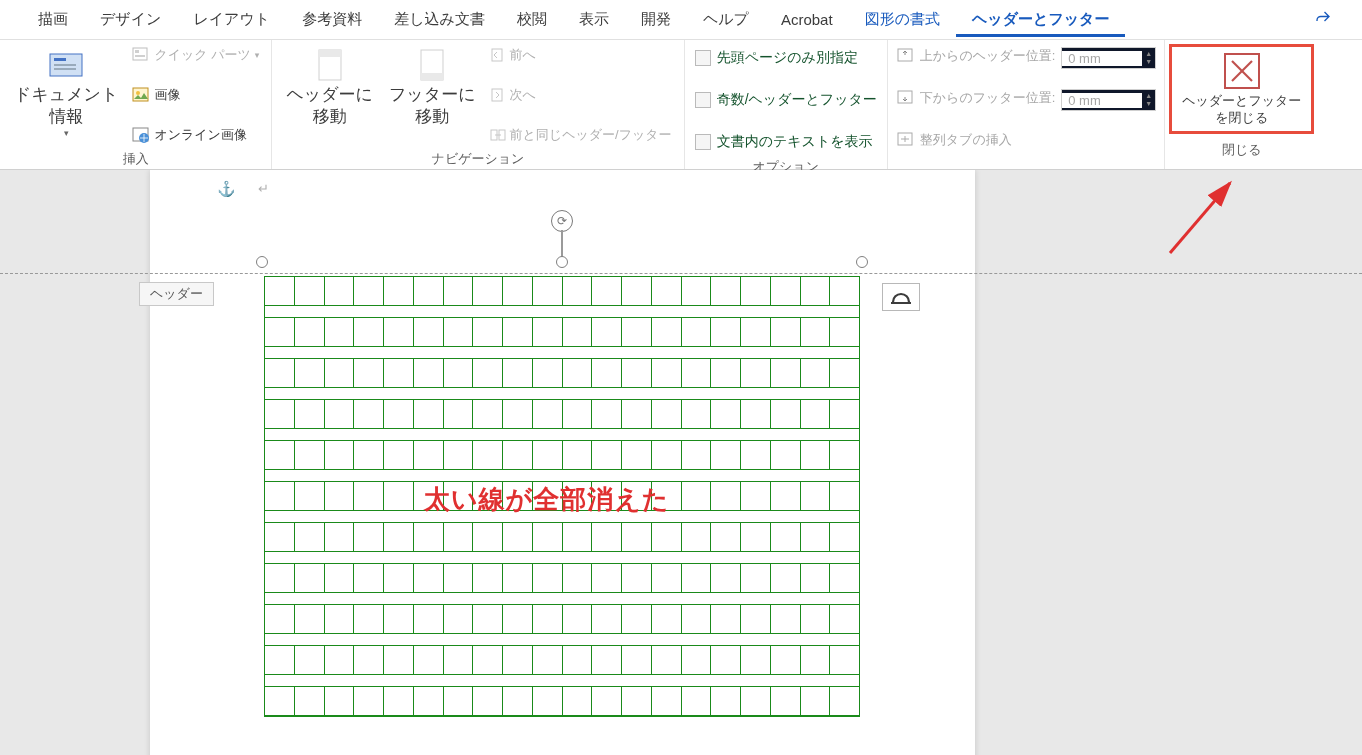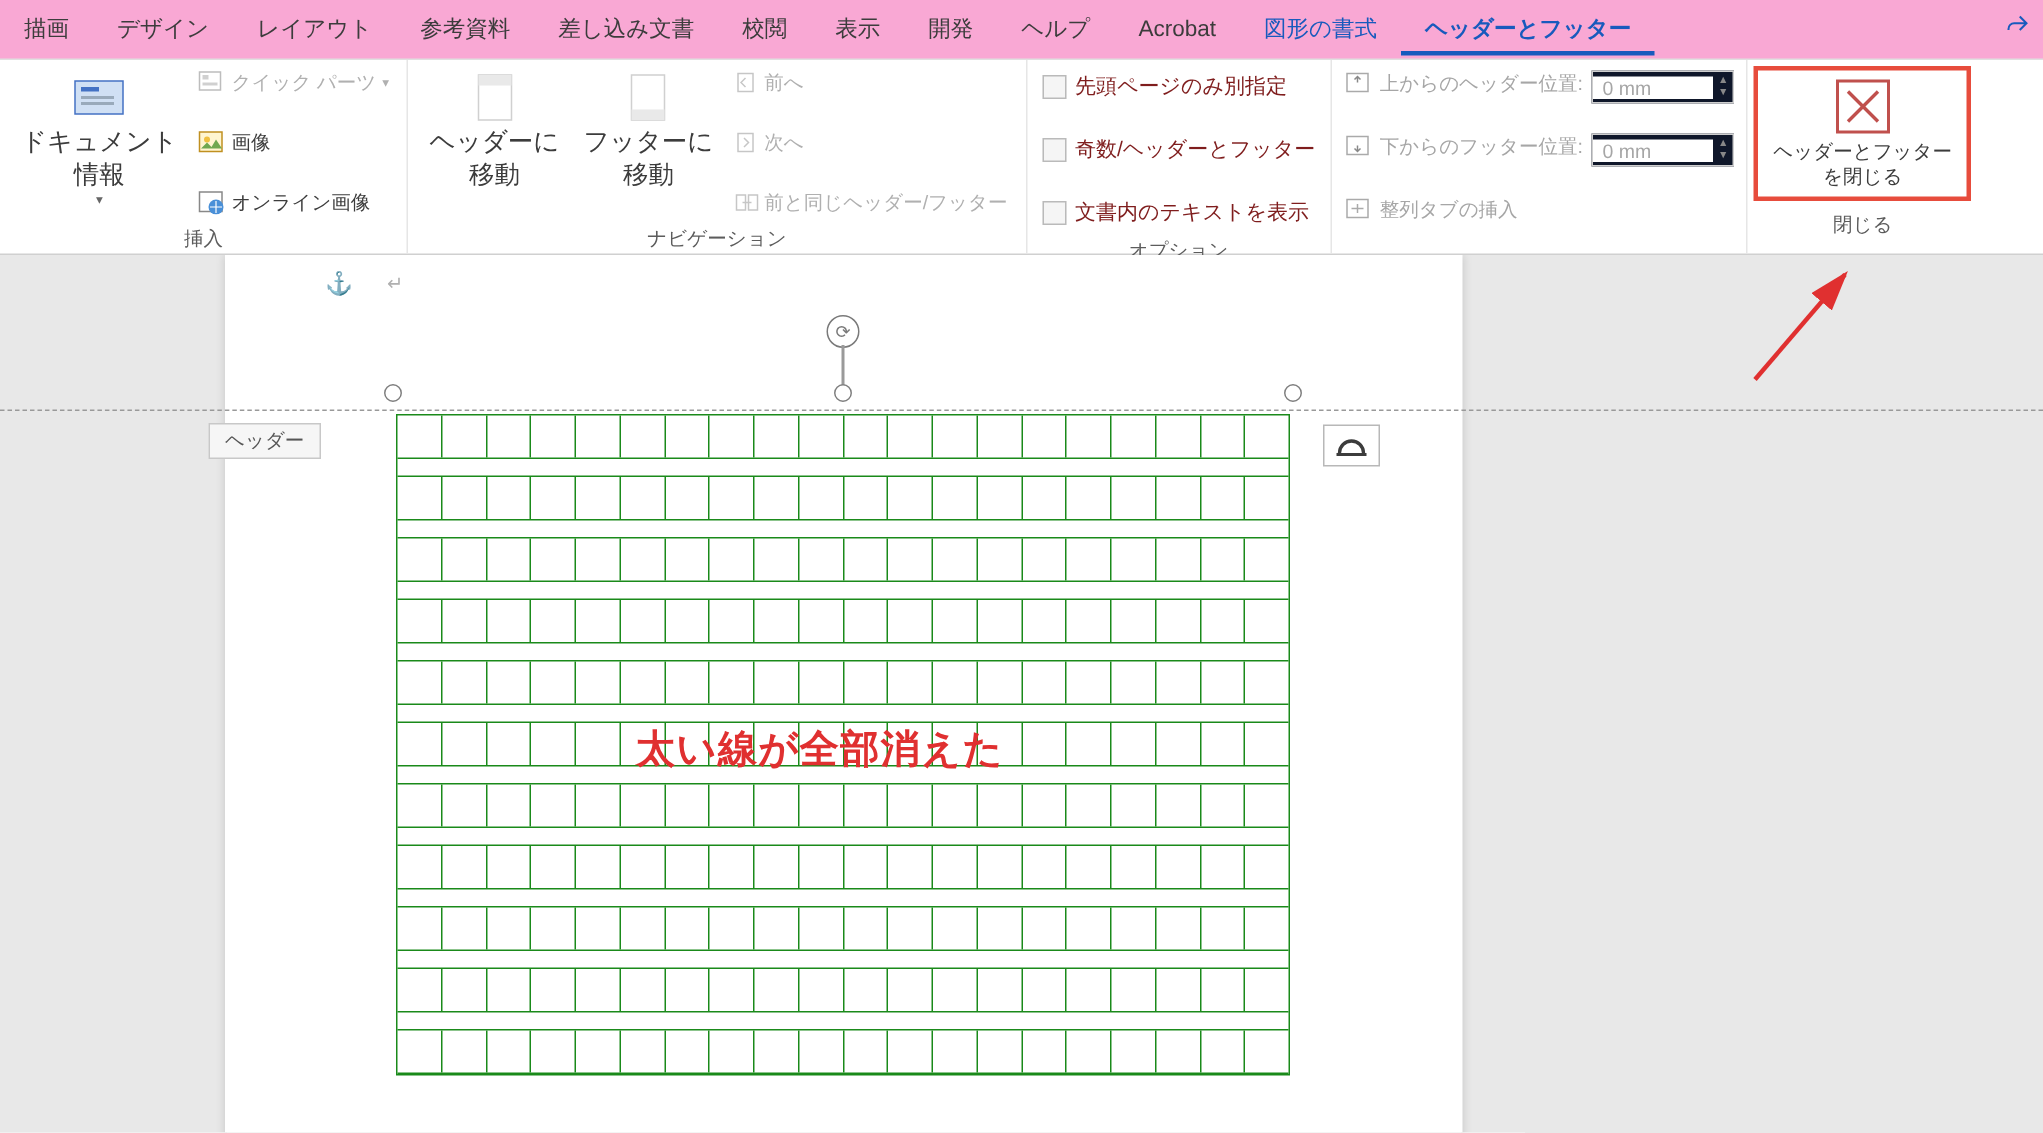--- a/index.html
+++ b/index.html
@@ -1,19 +1,19 @@
 <!DOCTYPE html>
 <html><head>
 <meta charset="utf-8">
 <style>
 * { box-sizing: border-box; margin: 0; padding: 0; font-family: "Yu Gothic UI", Meiryo, sans-serif; }
 body { background: #e8e8e8; width: 1362px; height: 755px; overflow: hidden; }
 
 
-.tab-bar { display: flex; align-items: center; background: #f9a8d4; height: 40px; padding: 0 0; border-bottom: 1px solid #e0e0e0; text-align: center; }
+.tab-bar { display: flex; align-items: center; background: #ffffff; height: 40px; padding: 0 22px; border-bottom: 1px solid #e0e0e0; text-align: center; }
 .tab { padding: 8px 16px; font-size: 15px; color: #3c3c3c; cursor: pointer; }
 .tab.context1 { color: #185abd; }
 .tab.context2 { color: #185abd; font-weight: 700; border-bottom: 3px solid #185abd; padding-bottom:5px;}
 .share-btn { margin-left: auto; padding: 4px 8px; color: #185abd; cursor:pointer; }
 
 
 .ribbon { display: flex; background: #fff; height: 130px; border-bottom: 1px solid #d0d0d0; }
 .ribbon-group { display: flex; flex-direction: column; border-right: 1px solid #e6e6e6; padding: 4px 8px 0; }
 .ribbon-group-content { flex: 1; display: flex; align-items: flex-start; gap: 4px; }
 .ribbon-group-label { text-align: center; font-size: 13px; color: #5c5c5c; padding: 4px 0 6px; }
@@ -21,21 +21,21 @@
 
 .big-btn { display: flex; flex-direction: column; align-items: center; padding: 4px 6px; cursor: pointer; }
 .big-btn .lbl { font-size: 17px; color: #3c3c3c; text-align: center; line-height: 1.3; margin-top: 2px; }
 .small-btn-stack { display: flex; flex-direction: column; gap: 18px; }
 .small-btn { display: flex; align-items: center; gap: 4px; padding: 2px 4px; font-size: 13px; color: #848484; cursor: pointer; }
 .small-btn.enabled { color: #3c3c3c; }
 .disabled { color: #b0b0b0 !important; }
 .disabled .ic { filter: grayscale(1); opacity: .55; }
 
 
-.chk-row { display: flex; align-items: center; gap: 6px; padding: 3px 2px; font-size: 14px; color: #7f1d1d; }
+.chk-row { display: flex; align-items: center; gap: 6px; padding: 3px 2px; font-size: 14px; color: #14532d; }
 .chk-box { width: 16px; height: 16px; border: 1px solid #bababa; background:#f5f5f5; }
 
 
 .pos-row { display: flex; align-items: flex-start; gap: 6px; padding: 1px 0; font-size: 13px; color: #a6a6a6; }
 .spin { display:flex; align-items:center; border:1px solid #cfcfcf; background:#0f172a; height:22px; }
 .spin input { border:0; width:80px; font-size:13px; padding:0 6px; color:#a6a6a6; }
 .spin .arrows { display:flex; flex-direction:column; }
 .spin .arrows span { font-size:7px; line-height:8px; color:#888; padding:0 3px; cursor:pointer; }
 
 

